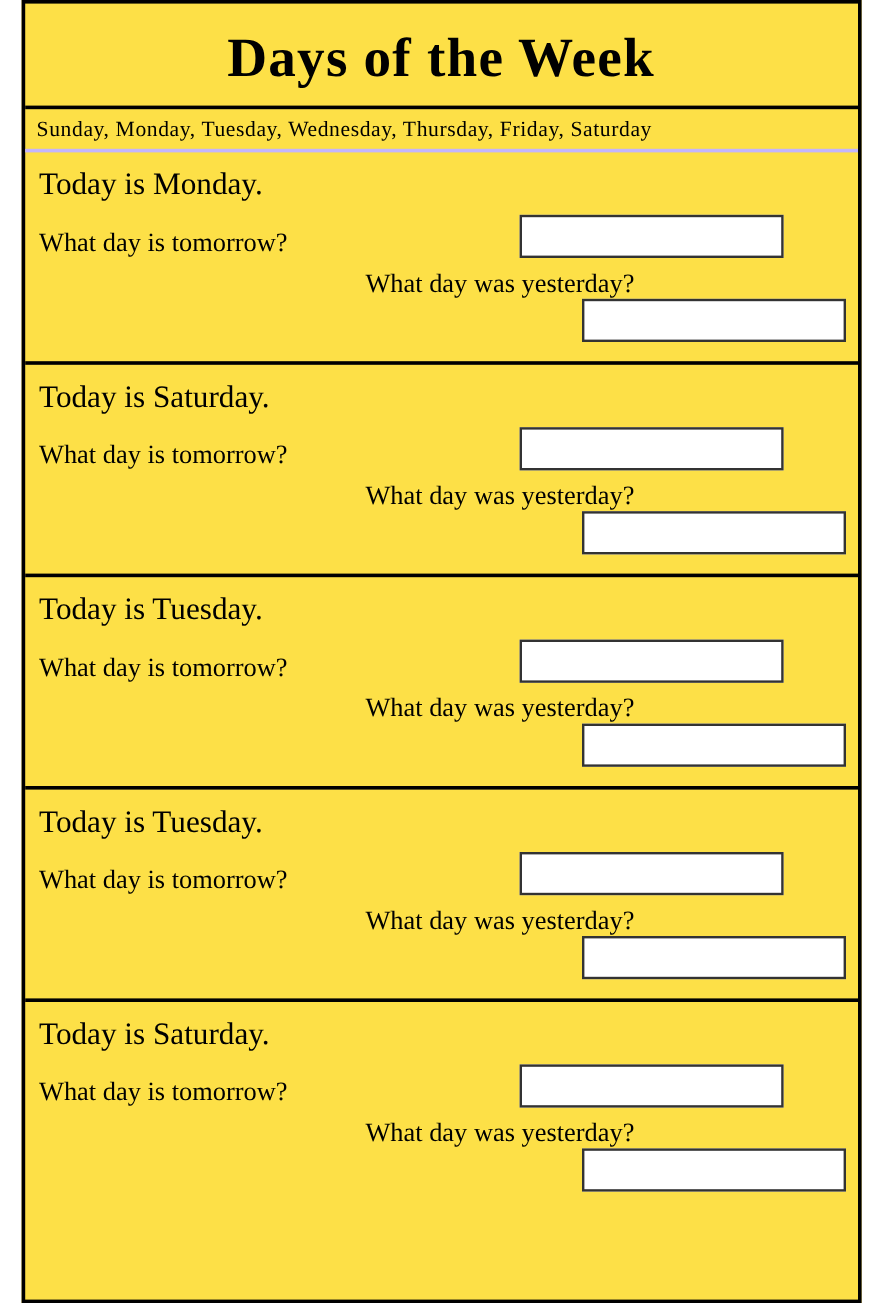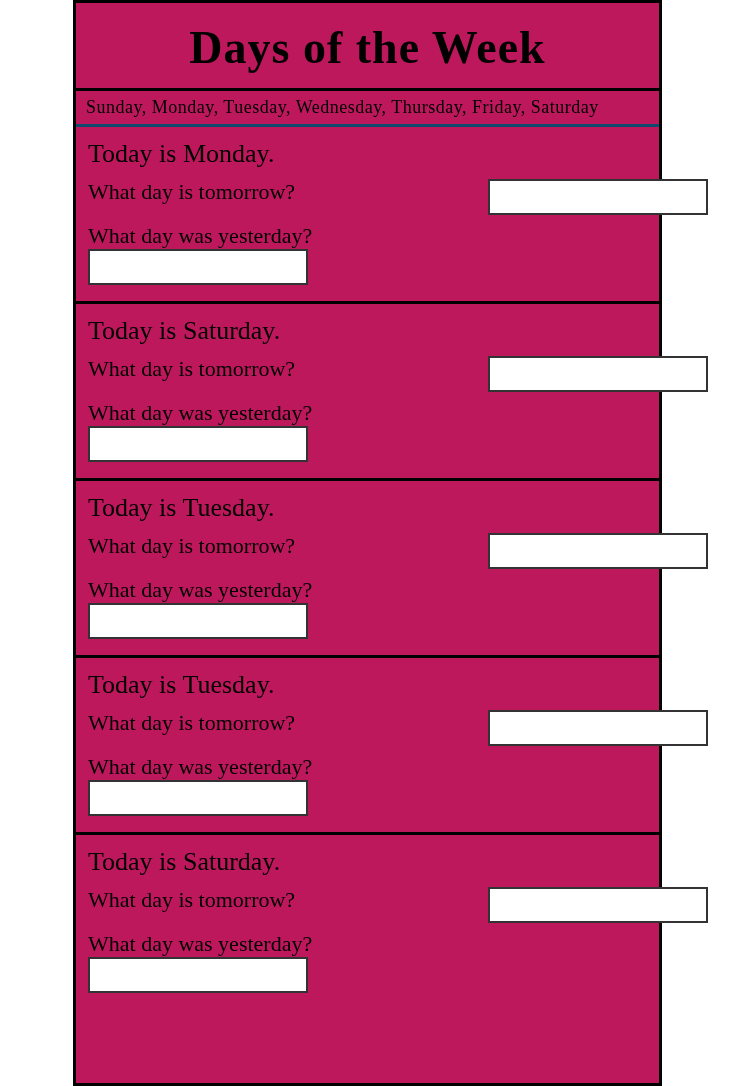--- a/index.html
+++ b/index.html
@@ -11,42 +11,42 @@
     body {
       background: #fff;
       display: flex;
       justify-content: center;
       align-items: flex-start;
       min-height: 1086px;
       font-family: 'Comic Sans MS', 'Chalkboard SE', cursive;
     }
 
     .page {
-      width: 589px;
+      width: 700px;
       min-height: 1086px;
-      background: #be185d;
+      background: #fde047;
       border: 3px solid #000;
       padding: 0;
     }
 
     .title-section {
       border-bottom: 3px solid #000;
       padding: 18px 10px 14px;
       text-align: center;
     }
 
     .title-text {
       font-size: 46px;
       font-weight: bold;
       font-family: 'Comic Sans MS', 'Chalkboard SE', cursive;
       letter-spacing: 1px;
     }
 
     .days-list-section {
-      border-bottom: 3px solid #0c4a6e;
+      border-bottom: 3px solid #c4b5fd;
       padding: 6px 10px;
     }
 
     .days-list-text {
       font-size: 18px;
       font-family: 'Comic Sans MS', 'Chalkboard SE', cursive;
       letter-spacing: 0.5px;
     }
 
     .question-block {
@@ -60,21 +60,21 @@
 
     .today-statement {
       font-size: 26px;
       font-family: 'Comic Sans MS', 'Chalkboard SE', cursive;
       margin-bottom: 10px;
       padding-left: 2px;
     }
 
     .question-row {
       display: flex;
-      align-items: flex-start;
+      align-items: flex-end;
       margin-bottom: 8px;
       padding-left: 2px;
     }
 
     .question-row:last-child {
       margin-bottom: 0;
       flex-direction: column;
     }
 
     .question-text {

